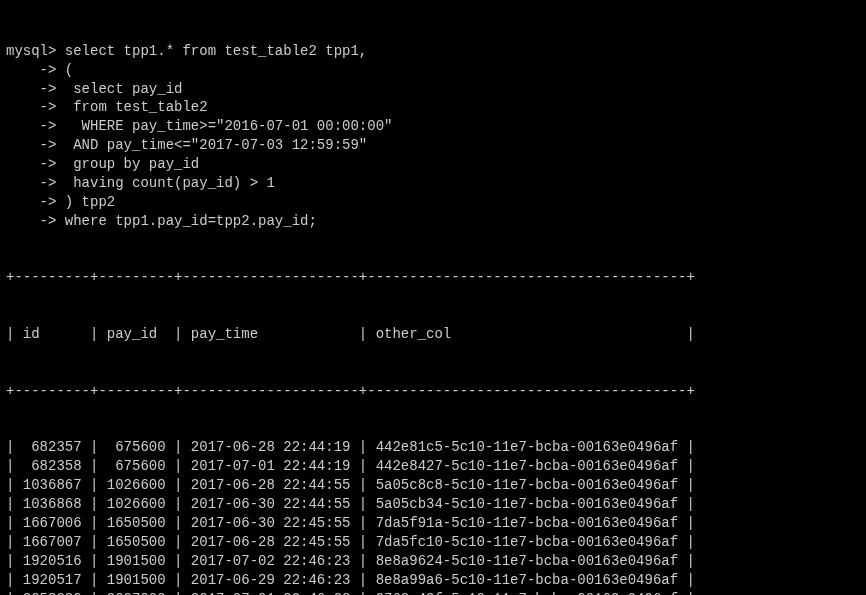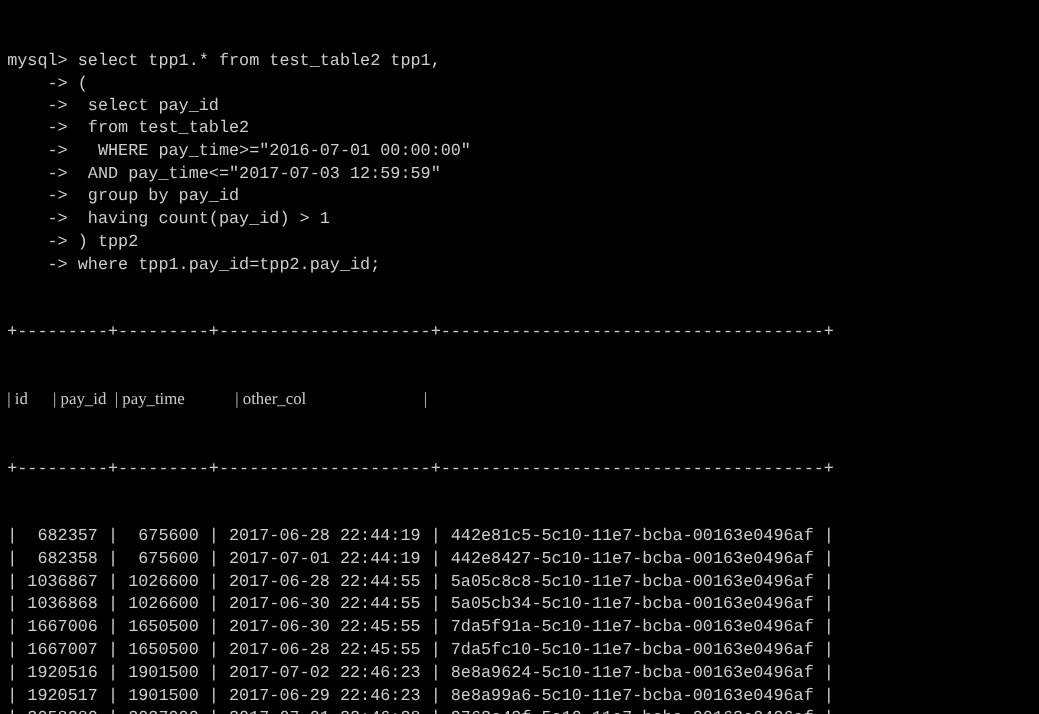--- a/index.html
+++ b/index.html
@@ -15,21 +15,21 @@
     width: 866px;
     min-height: 595px;
     background: #000;
     padding: 4px 6px;
     box-sizing: border-box;
     white-space: pre;
     overflow: hidden;
     position: relative;
   }
   .table-border { white-space: pre; }
-  .table-header { white-space: pre; font-family: Liberation Serif, serif; }
+  .table-header { white-space: pre; }
 </style>
 </head>
 <body>
 
 <div class="terminal">
   <div id="query-block">mysql&gt; select tpp1.* from test_table2 tpp1,
     -&gt; (
     -&gt;  select pay_id
     -&gt;  from test_table2
     -&gt;   WHERE pay_time&gt;="2016-07-01 00:00:00"

